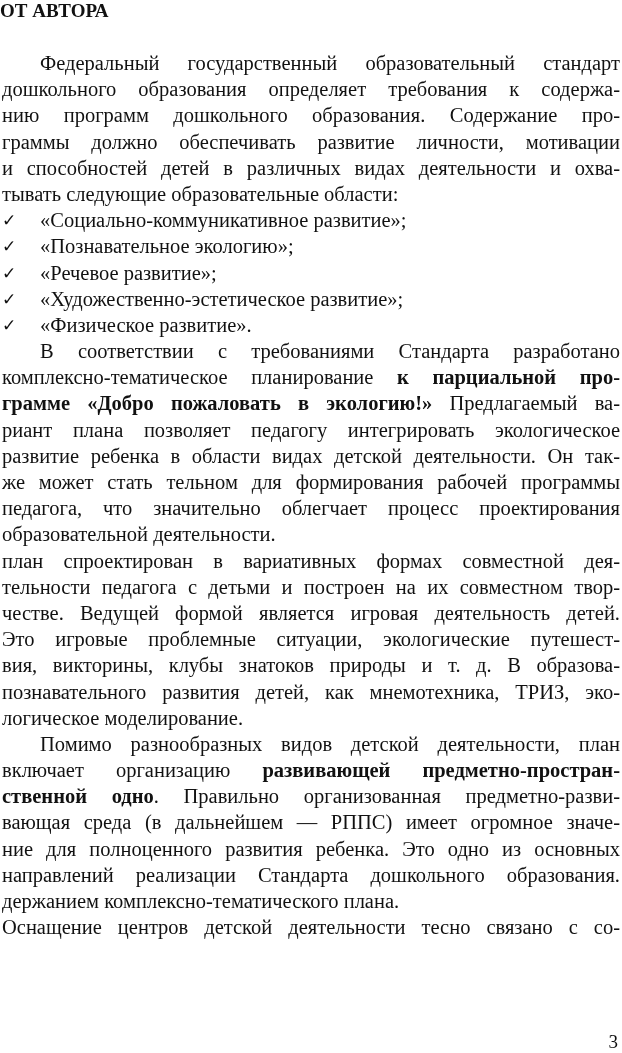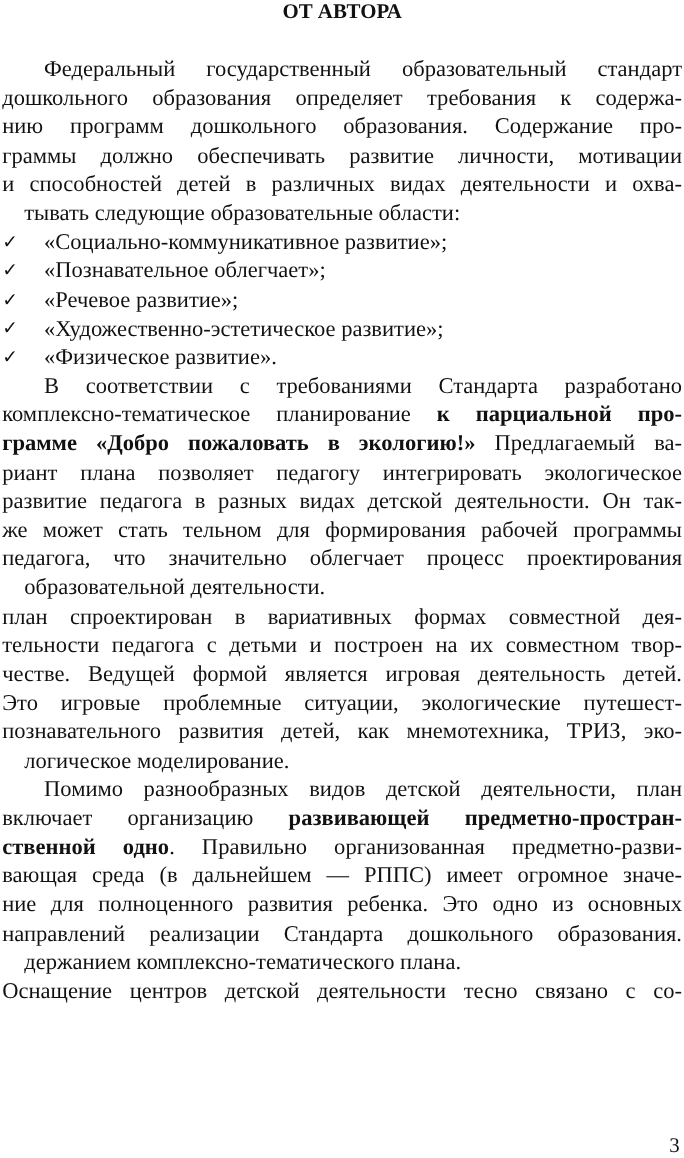--- a/index.html
+++ b/index.html
@@ -1,24 +1,24 @@
 <!DOCTYPE html>
 <html><head>
 <meta charset="utf-8">
 <style>
   html, body { margin: 0; padding: 0; background: #ffffff; }
   body { width: 622px; height: 1053px; position: relative; overflow: hidden;
          font-family: "Liberation Serif", "DejaVu Serif", serif; color: #111; }
-  .title { position: absolute; top: 0px; left: 0; width: 622px; text-align: center;
+  .title { position: absolute; top: 0px; left: 0; width: 622px; text-align: left;
            font-weight: bold; font-size: 19px; line-height: 22px; }
   .page { position: absolute; top: 50px; left: 2px; width: 618px; }
   .line { display: block; font-size: 20.5px; line-height: 26.2px; height: 26.2px;
           text-align: justify; text-align-last: justify; white-space: nowrap; overflow: visible; }
   .line.indent { text-indent: 38px; }
-  .line.last { text-align-last: left; margin-left: 20px; }
+  .line.last { text-align-last: left; }
   .line.li { text-align-last: left; padding-left: 38px; position: relative; }
   .check { position: absolute; left: 0; top: 0; font-family: "DejaVu Sans", sans-serif; font-size: 17px; }
   b { font-weight: bold; }
   .bi { font-weight: bold; }
   .pnum { position: absolute; right: 4px; top: 1031px; font-size: 19px; }
 </style>
 </head>
 <body>
 
 <div class="title">ОТ АВТОРА</div>
@@ -27,39 +27,40 @@
 
   <span class="line indent">Федеральный государственный образовательный стандарт</span>
   <span class="line">дошкольного образования определяет требования к содержа-</span>
   <span class="line">нию программ дошкольного образования. Содержание про-</span>
   <span class="line">граммы должно обеспечивать развитие личности, мотивации</span>
   <span class="line">и способностей детей в различных видах деятельности и охва-</span>
   <span class="line last">тывать следующие образовательные области:</span>
 
   <div>
     <span class="line li"><span class="check">✓</span><span>«Социально-коммуникативное развитие»;</span></span>
-    <span class="line li"><span class="check">✓</span><span>«Познавательное облегчает»;</span></span>
+    <span class="line li"><span class="check">✓</span><span>«Познавательное экологию»;</span></span>
     <span class="line li"><span class="check">✓</span><span>«Речевое развитие»;</span></span>
     <span class="line li"><span class="check">✓</span><span>«Художественно-эстетическое развитие»;</span></span>
     <span class="line li"><span class="check">✓</span><span>«Физическое развитие».</span></span>
   </div>
 
   <span class="line indent">В соответствии с требованиями Стандарта разработано</span>
   <span class="line"><span>комплексно-тематическое планирование </span><b>к парциальной про-</b></span>
   <span class="line"><b>грамме «Добро пожаловать в экологию!»</b><span> Предлагаемый ва-</span></span>
   <span class="line">риант плана позволяет педагогу интегрировать экологическое</span>
-  <span class="line">развитие педагога в разных видах детской деятельности. Он так-</span>
+  <span class="line">развитие ребенка в области видах детской деятельности. Он так-</span>
   <span class="line">же может стать тельном для формирования рабочей программы</span>
   <span class="line">педагога, что значительно облегчает процесс проектирования</span>
   <span class="line last">образовательной деятельности.</span>
 
   <span class="line">план спроектирован в вариативных формах совместной дея-</span>
   <span class="line">тельности педагога с детьми и построен на их совместном твор-</span>
   <span class="line">честве. Ведущей формой является игровая деятельность детей.</span>
   <span class="line">Это игровые проблемные ситуации, экологические путешест-</span>
+  <span class="line">вия, викторины, клубы знатоков природы и т. д. В образова-</span>
   <span class="line">познавательного развития детей, как мнемотехника, ТРИЗ, эко-</span>
   <span class="line last">логическое моделирование.</span>
 
   <span class="line indent">Помимо разнообразных видов детской деятельности, план</span>
   <span class="line"><span>включает организацию </span><span class="bi">развивающей предметно-простран-</span></span>
   <span class="line"><span class="bi">ственной одно</span><span>. Правильно организованная предметно-разви-</span></span>
   <span class="line">вающая среда (в дальнейшем — РППС) имеет огромное значе-</span>
   <span class="line">ние для полноценного развития ребенка. Это одно из основных</span>
   <span class="line">направлений реализации Стандарта дошкольного образования.</span>
   <span class="line last">держанием комплексно-тематического плана.</span>

